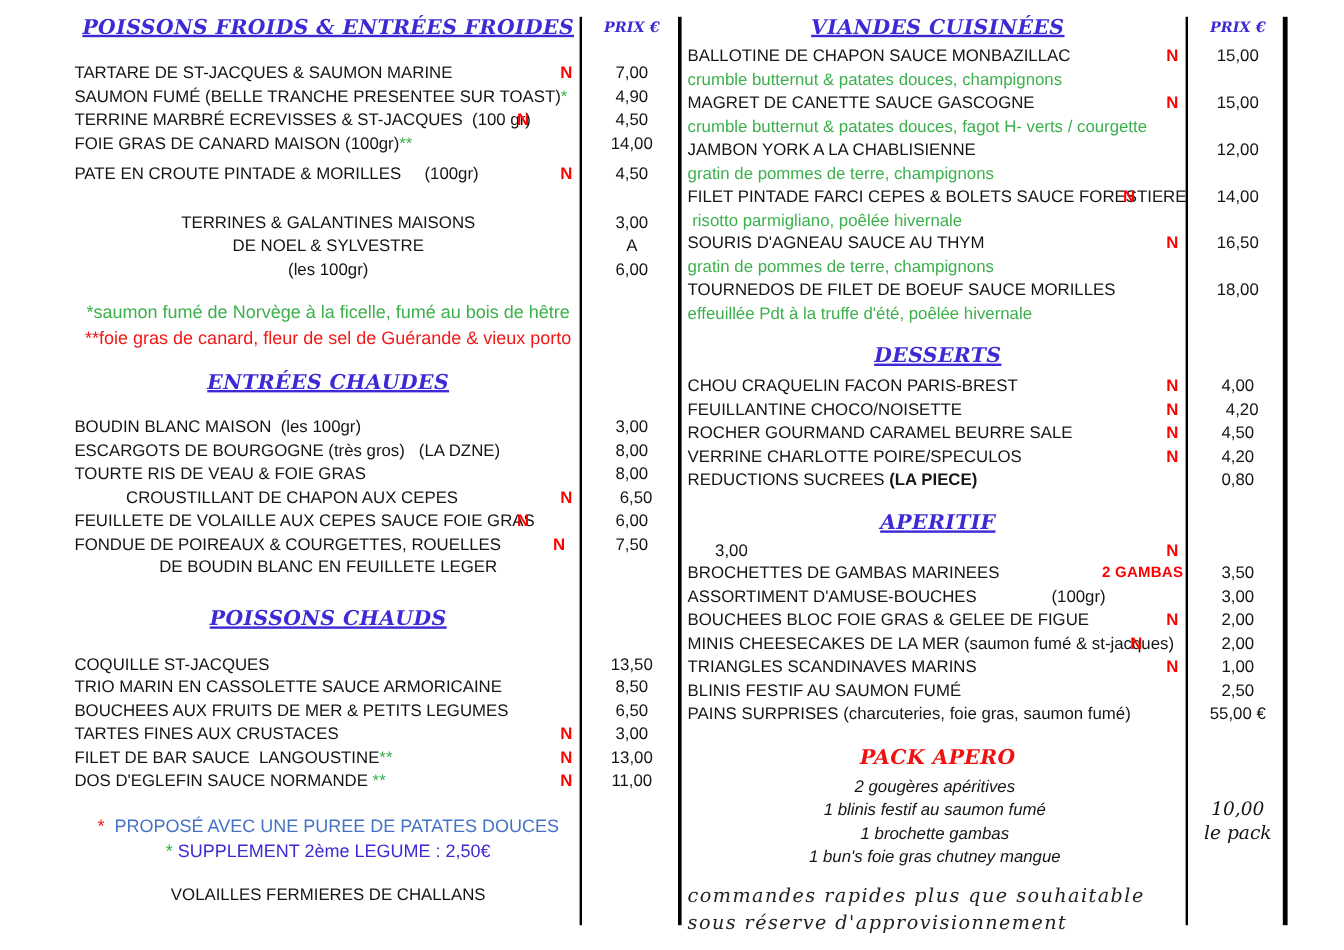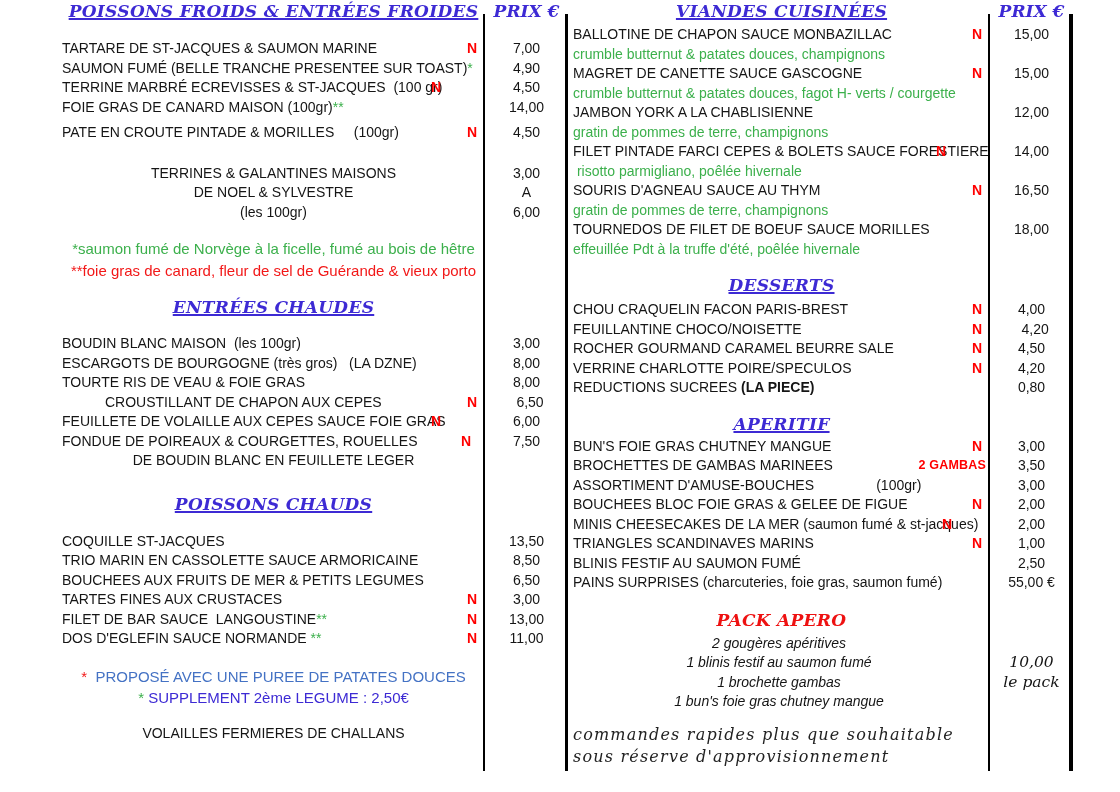--- a/index.html
+++ b/index.html
@@ -4,40 +4,40 @@
 <style>
   html,body{margin:0;padding:0;background:#ffffff;}
   #page{position:relative;width:1120px;height:792px;background:#fff;overflow:hidden;
         font-family:"Liberation Sans",sans-serif;}
   
   .colbg{position:absolute;top:14px;height:757px;box-sizing:border-box;
          border-left:2px solid #000;border-right:3px solid #000;}
   #colbg-left{left:483px;width:85px;}
   #colbg-right{left:988px;width:85px;border-right-width:4px;}
   
-  .half{position:absolute;top:0;}
+  .half{position:absolute;top:12px;}
   #half-left{left:0;width:568px;}
   #half-right{left:568px;width:505px;}
   .row{position:relative;display:flex;align-items:flex-start;}
   .menu{box-sizing:border-box;white-space:pre;line-height:19.5px;font-size:14px;color:#151515;}
   #half-left .menu{width:485px;padding-left:62px;}
   #half-right .menu{width:422px;padding-left:5px;}
   .price{box-sizing:border-box;width:83px;text-align:center;font-size:14px;color:#151515;
          line-height:19.5px;white-space:pre;}
   
   .c{text-align:center;}
   #half-left .menu.c{padding-left:62px;}
   #half-right .menu.c{padding-left:0;font-style:italic;}
   .green{color:#3cb04c;}
   .t,.tred{font-family:"DejaVu Serif",serif;font-style:italic;font-weight:700;
       font-size:17px;line-height:22px;color:#3d2ad4;text-align:center;
       text-decoration:underline;text-decoration-thickness:2px;letter-spacing:.3px;}
   .tred{color:#ee1111;text-decoration:none;}
   .pt{font-family:"DejaVu Serif",serif;font-style:italic;font-weight:700;
-      font-size:17px;line-height:22px;color:#3d2ad4;}
+      font-size:12px;line-height:22px;color:#3d2ad4;}
   .cg{color:#3cb04c;font-size:15px;line-height:22px;text-align:center;}
   .cr{color:#f21818;font-size:15px;line-height:22px;text-align:center;}
   .nb{color:#4472c4;font-size:15px;line-height:21px;text-align:center;}
   .nv{color:#3d2ad4;font-size:15px;line-height:21px;text-align:center;}
   .script{font-family:"DejaVu Serif",serif;font-style:italic;font-size:16px;
       line-height:22px;letter-spacing:1.2px;text-align:left;color:#222;}
   .pit{font-family:"DejaVu Serif",serif;font-style:italic;font-size:15.5px;}
   .n{position:absolute;top:0;color:#ff0000;font-weight:700;font-size:14px;line-height:19.5px;}
   .badge{font-size:12.5px;letter-spacing:.2px;}
   .xg{color:#3cb04c;}
@@ -275,21 +275,20 @@
         <div class="menu item">REDUCTIONS SUCREES <span class="xb">(LA PIECE)</span></div>
         <div class="price">0,80</div>
       </div>
       <div class="row" style="height: 15px;"></div>
       <div class="row" style="height: 22px;">
         <div class="menu t">APERITIF</div>
         <div class="price"></div>
       </div>
       <div class="row" style="height: 2px;"></div>
       <div class="row" style="height: 19.5px;">
-        <div class="menu item">BUN'S FOIE GRAS CHUTNEY MANGUE</div>
         <span class="n" style="right: 91px;">N</span>
         <div class="price">3,00</div>
       </div>
       <div class="row" style="height: 19.5px;">
         <div class="menu item">BROCHETTES DE GAMBAS MARINEES</div>
         <span class="n badge" style="right: 87px;">2 GAMBAS</span>
         <div class="price">3,50</div>
       </div>
       <div class="row" style="height: 19.5px;">
         <div class="menu item">ASSORTIMENT D'AMUSE-BOUCHES                (100gr)</div>

